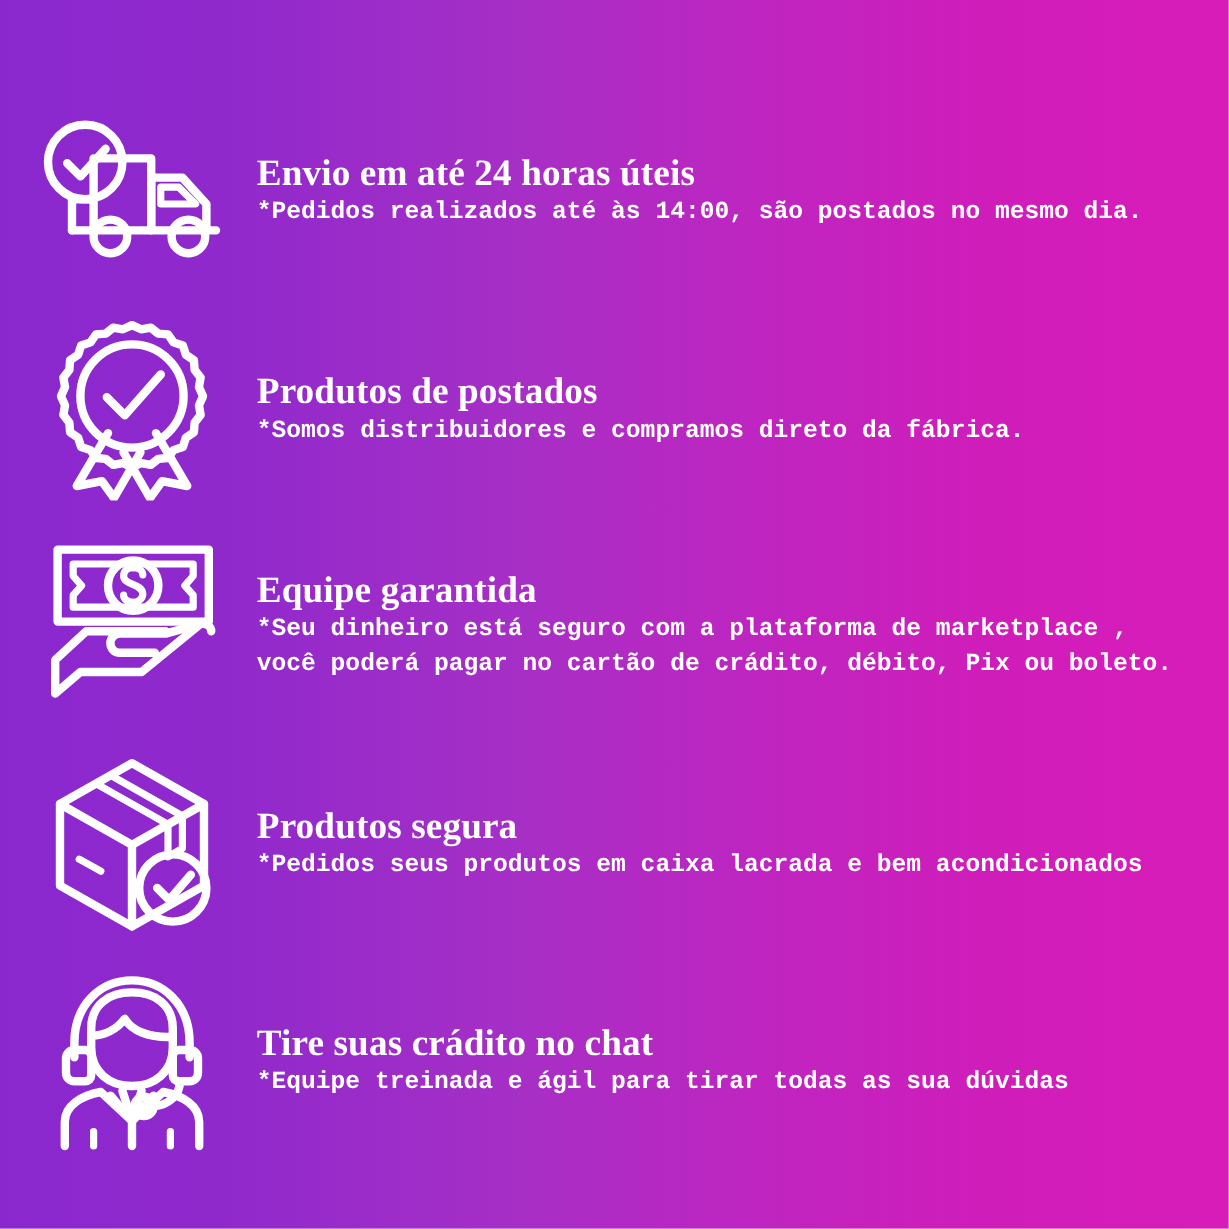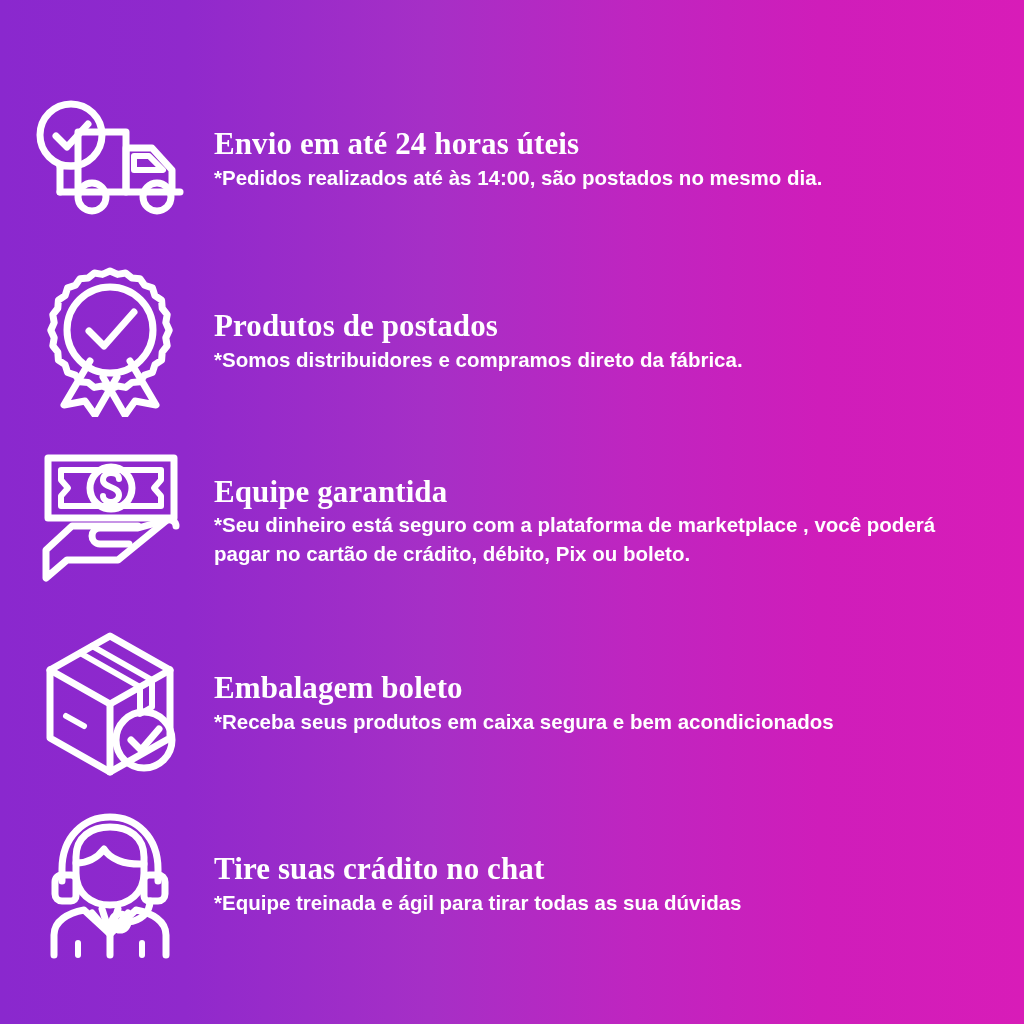--- a/index.html
+++ b/index.html
@@ -79,21 +79,21 @@
     font-weight: 700;
     font-size: 31px;
     line-height: 1.14;
     letter-spacing: 0.1px;
     margin: 0 0 2px 0;
     color: #ffffff;
     white-space: nowrap;
   }
 
   .feature-desc {
-    font-family: Liberation Sans, sans-serif;
+    font-family: Liberation Mono, monospace;
     font-weight: 700;
     font-size: 20.5px;
     line-height: 1.38;
     margin: 0;
     color: #ffffff;
     max-width: 790px;
   }
 
   .feature.r2 .feature-desc { max-width: 770px; }
 
@@ -212,22 +212,22 @@
 
           <path class="ln-thin" d="M100 57 V84 L112 77 V50"></path>
 
           <path class="ln-thin" d="M26 86 L44 96"></path>
 
           <circle class="ln" cx="104" cy="110" r="28" style="stroke-width:7"></circle>
           <path class="ln" d="M91 110 L101 120 L119 99"></path>
         </svg>
       </div>
       <div class="feature-text">
-        <h2 class="feature-title">Embalagem boleto</h2>
-        <p class="feature-desc">*Receba seus produtos em caixa segura e bem acondicionados</p>
+        <h2 class="feature-title">Produtos segura</h2>
+        <p class="feature-desc">*Pedidos seus produtos em caixa lacrada e bem acondicionados</p>
       </div>
     </div>
 
     <div class="feature r4">
       <div class="feature-icon">
         <svg viewBox="0 0 132 150" aria-hidden="true">
 
           <path class="ln" d="M18 72 V60 C18 28 40 8 66 8 C92 8 114 28 114 60 V72"></path>
 
           <path class="ln" d="M32 48 C32 28 47 18 66 18 C85 18 100 28 100 48 V64 C100 84 85 96 66 96 C47 96 32 84 32 64 Z"></path>

